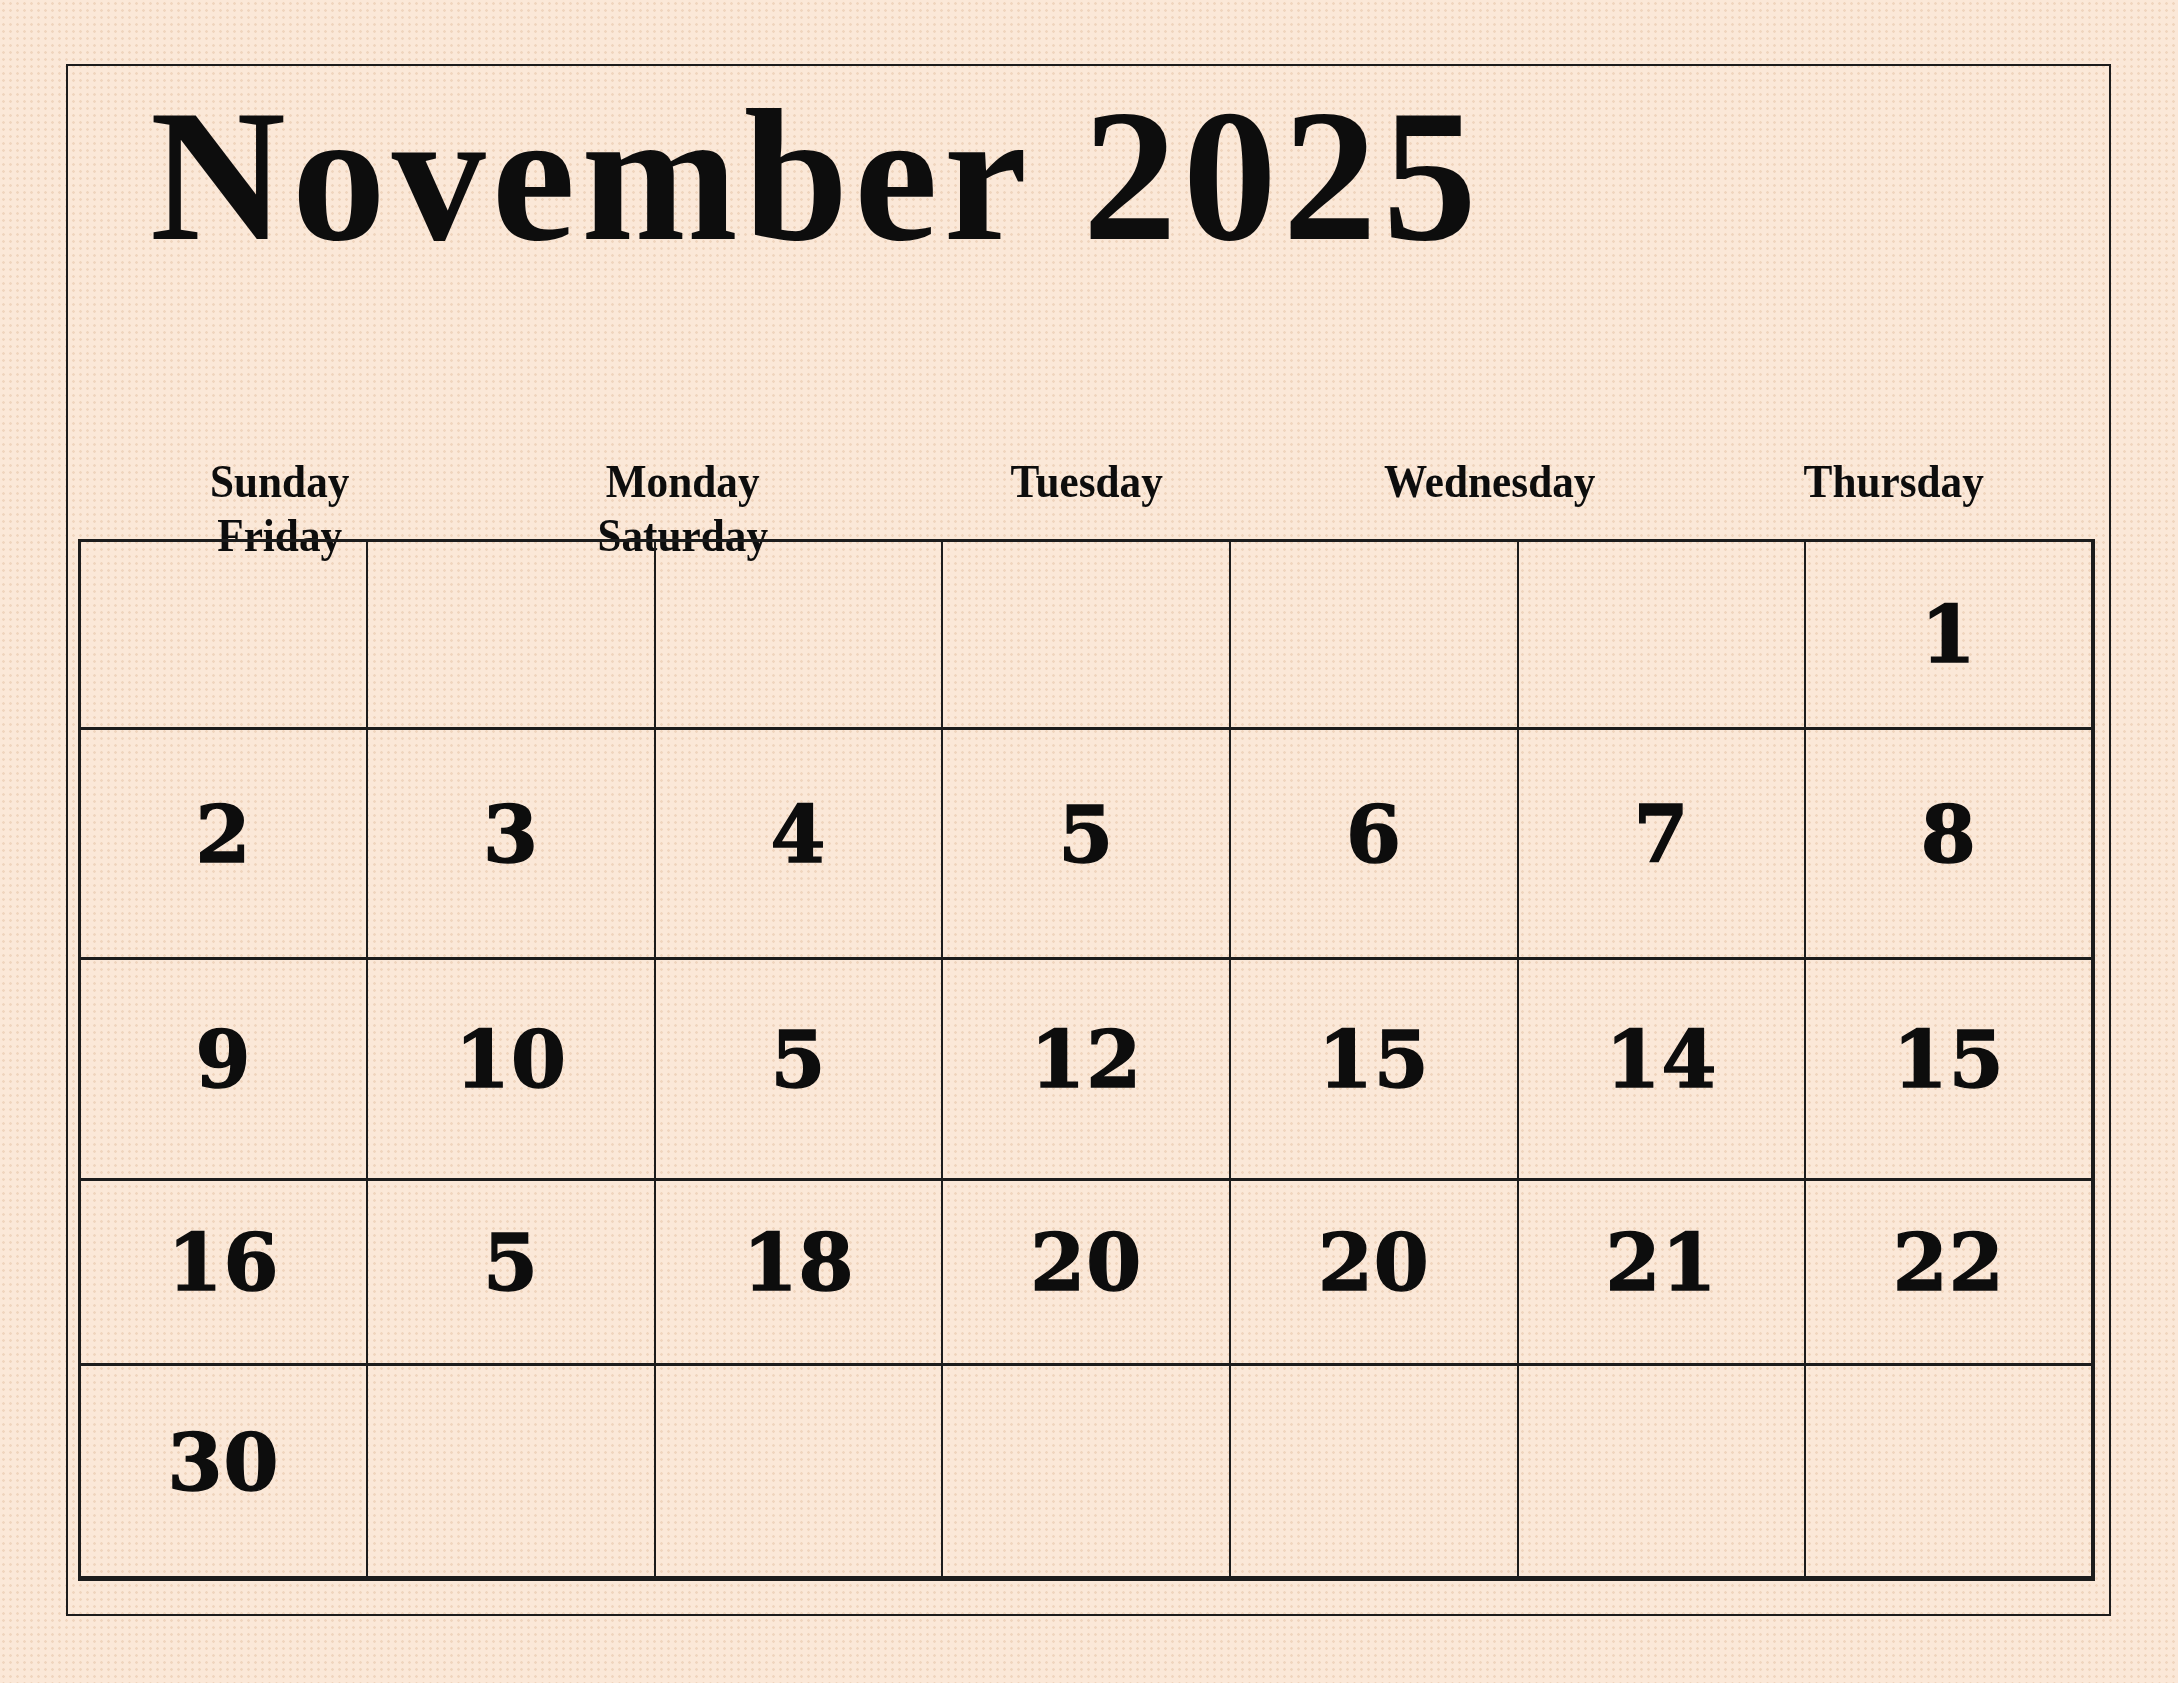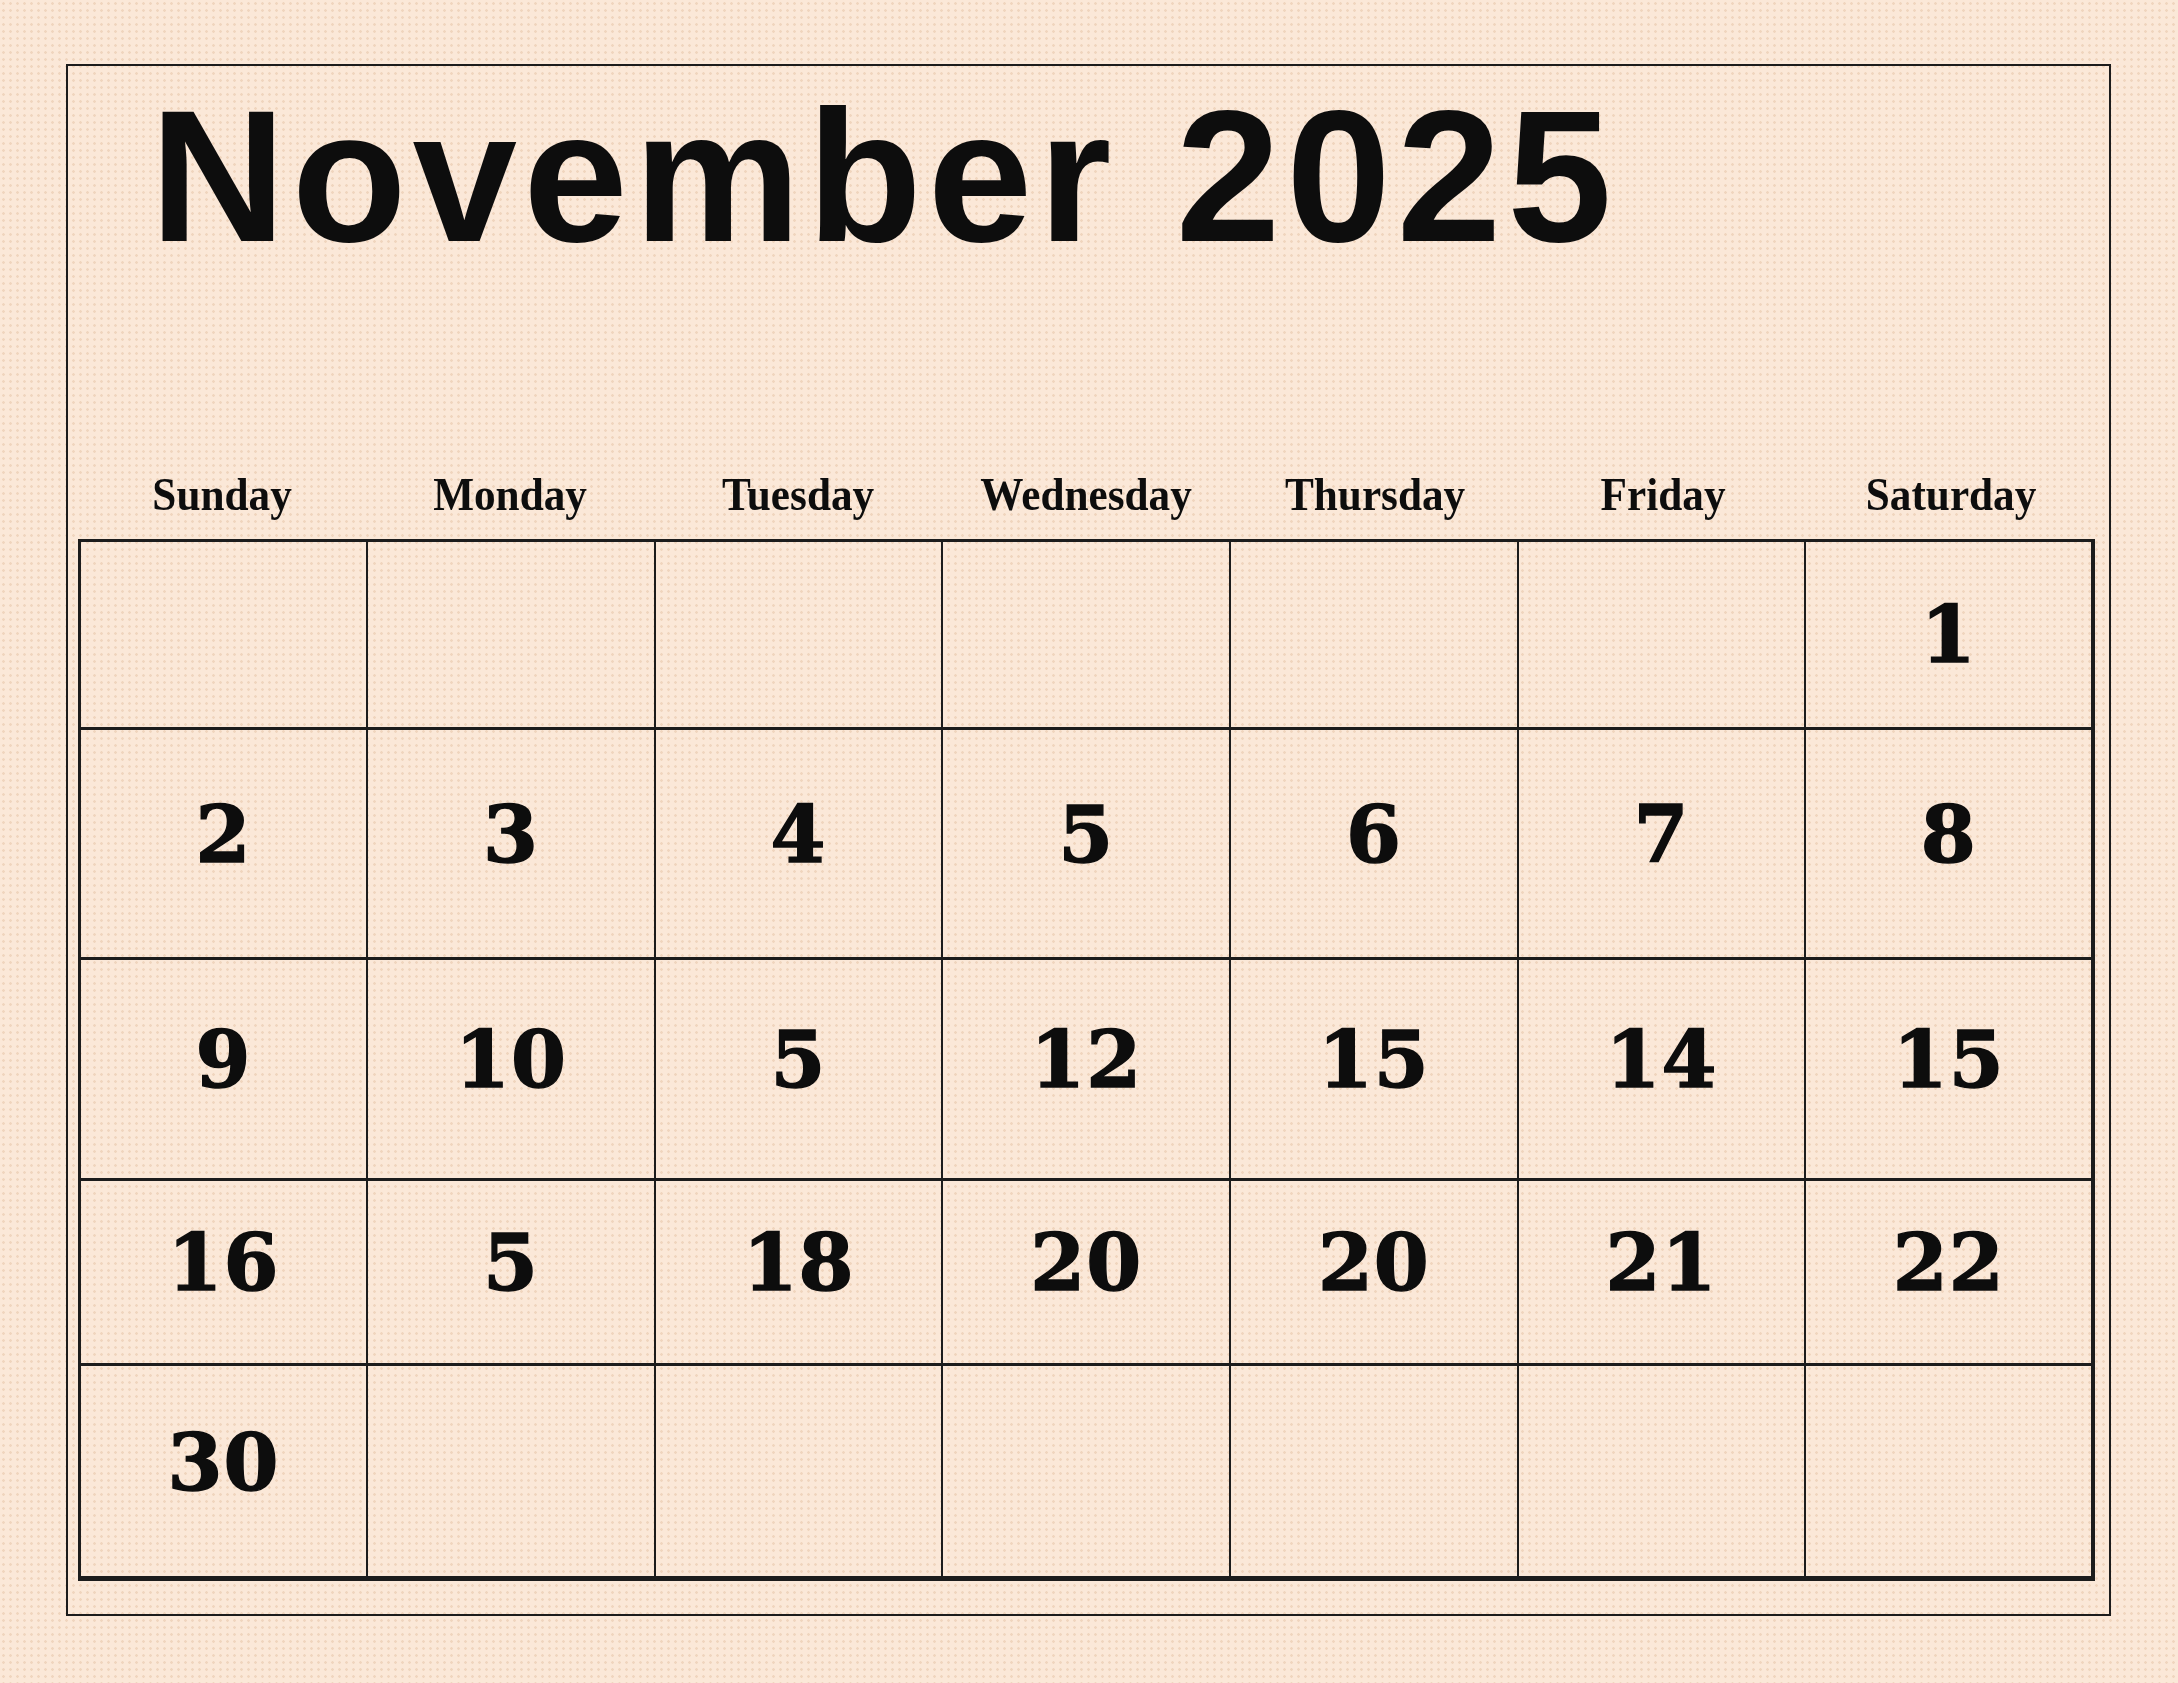--- a/index.html
+++ b/index.html
@@ -20,34 +20,34 @@
   }
   .frame{
     position:absolute;
     left:66px; top:64px;
     width:2045px; height:1552px;
     border:2.5px solid var(--line);
   }
   .title{
     position:absolute;
     left:82px; top:16px;
-    font-family:Liberation Sans, sans-serif;
+    font-family:Liberation Serif, serif;
     font-weight:bold;
     font-size:188px;
     line-height:1;
     letter-spacing:6px;
     color:var(--ink);
     white-space:nowrap;
   }
   .weekdays{
     position:absolute;
     left:10px; top:388px;
     width:2017px; height:79px;
     display:grid;
-    grid-template-columns:repeat(7,1fr);
+    grid-template-columns:repeat(5,1fr);
     align-items:center;
   }
   .wd{
     text-align:center;
     font-family:"Liberation Serif", serif;
     font-weight:bold;
     font-size:47px;
     color:var(--ink);
     transform:scaleX(0.92);
   }

